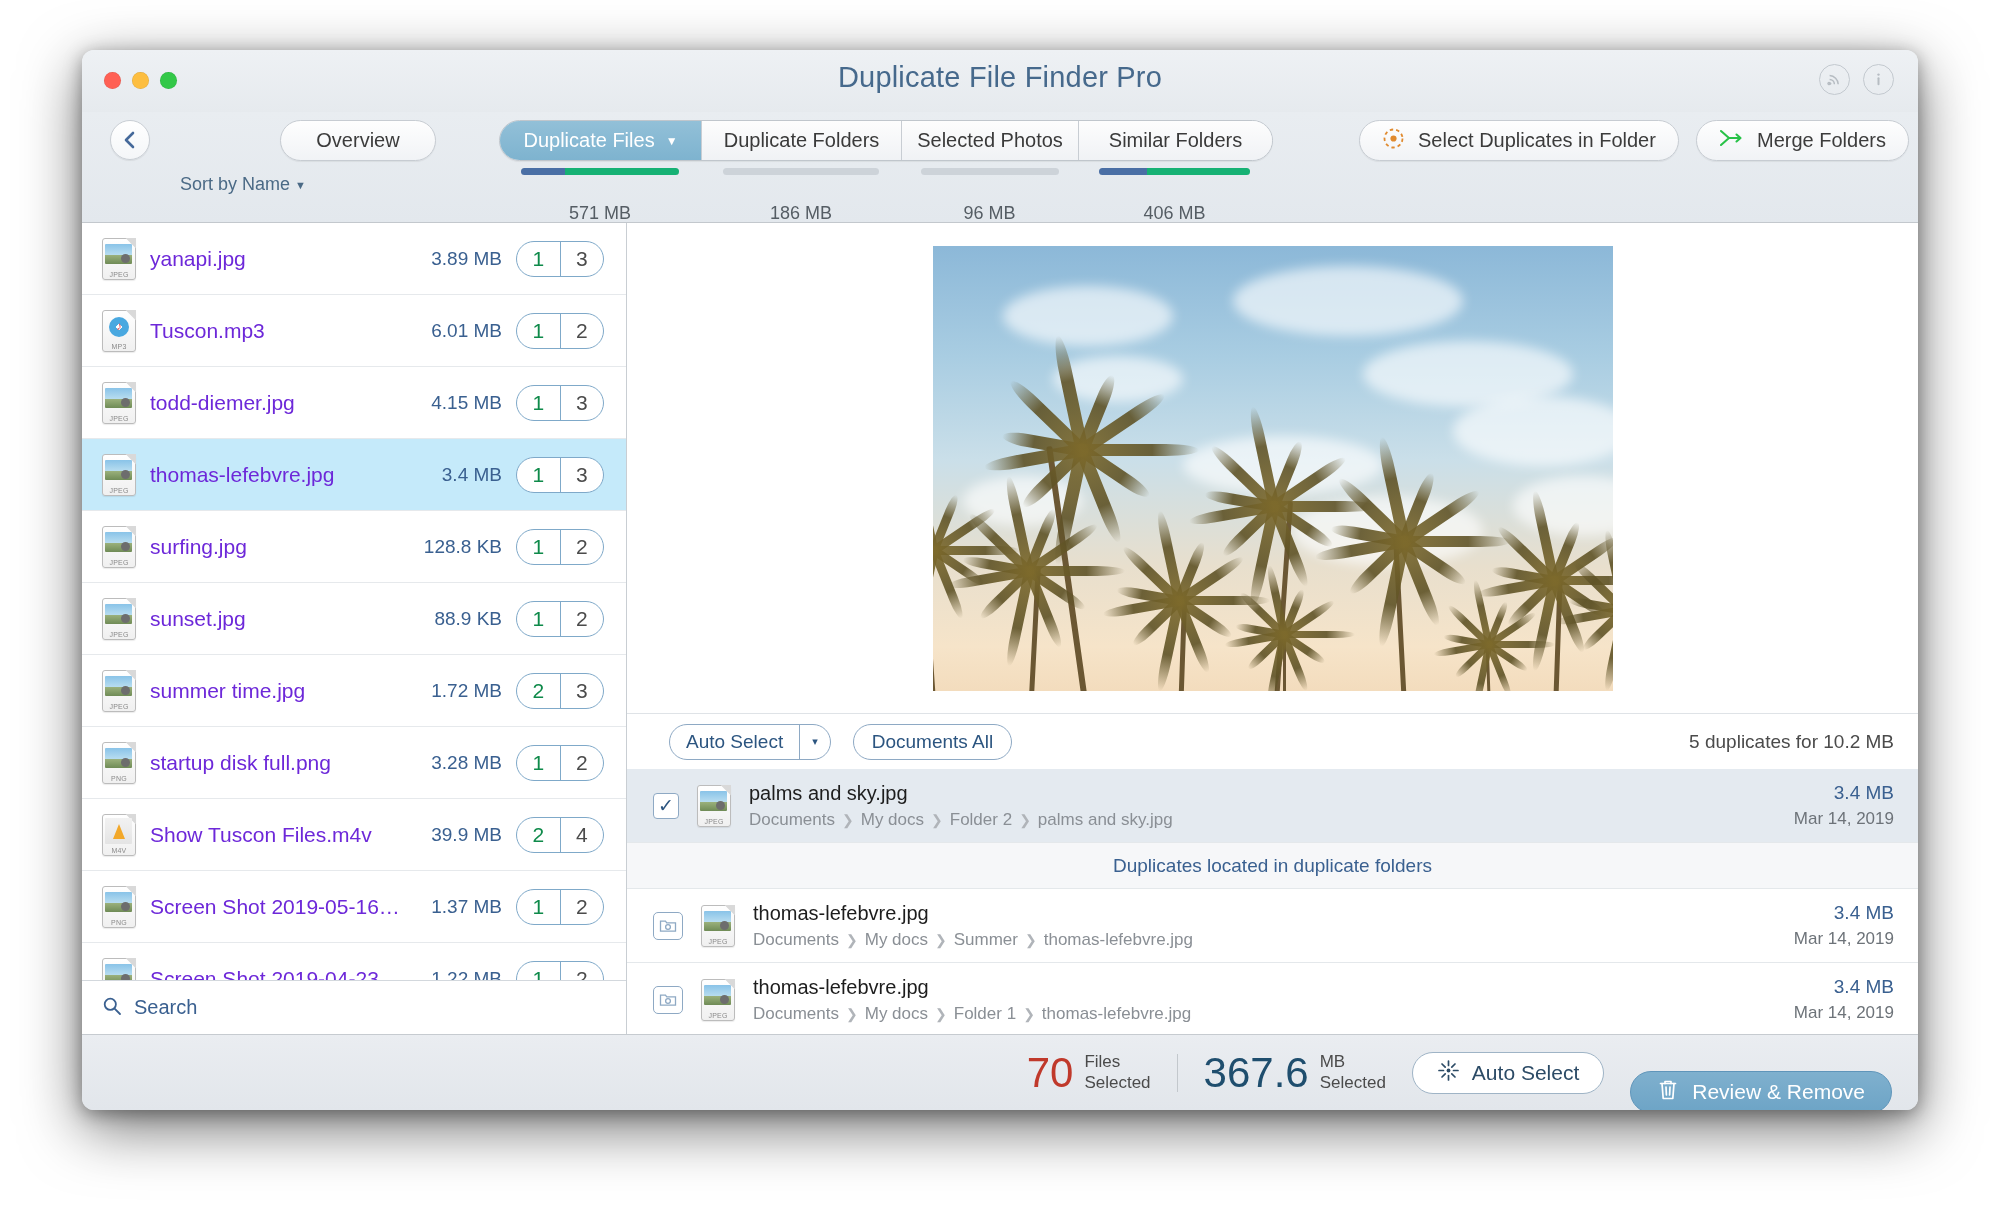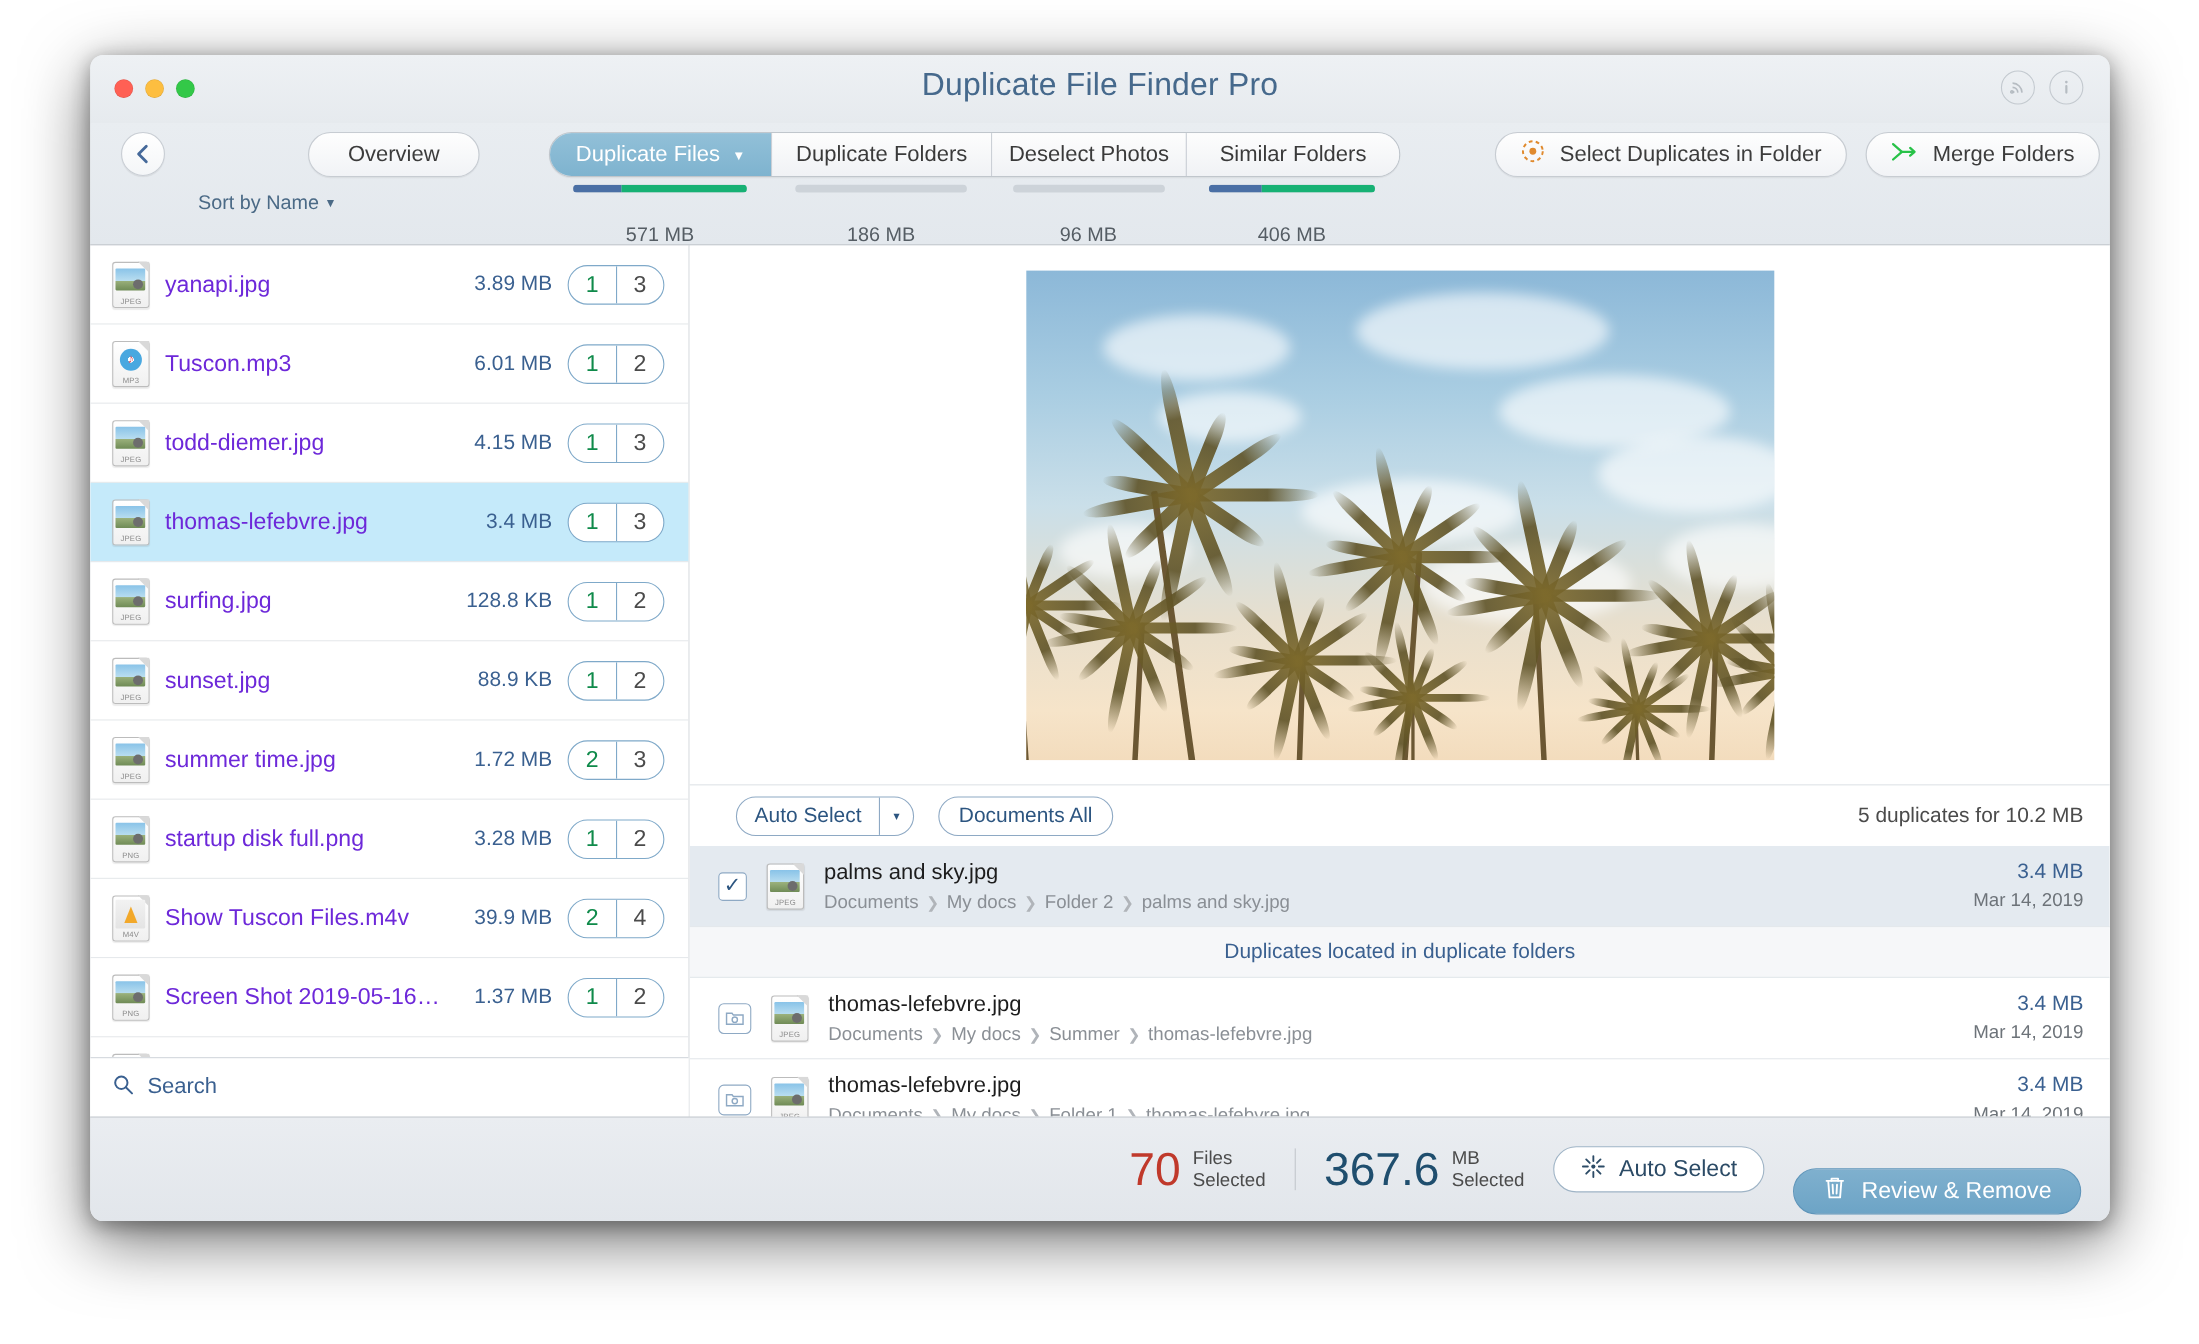--- a/index.html
+++ b/index.html
@@ -302,21 +302,21 @@
   .dup-mb { font-size: 19px; color: #3a6090; }
   .dup-date { font-size: 17px; color: #6d7379; }
   .dup-note {
     height: 46px; display: flex; align-items: center; justify-content: center;
     font-size: 19px; color: #3a6090;
     background: #f6f7f9; border-bottom: 1px solid #e4e8eb;
   }
 
   
   .statusbar {
-    flex: none; height: 95px;
+    flex: none; height: 76px;
     background: linear-gradient(#eaedf1, #e2e6eb);
     border-top: 1px solid #c6cbd0;
     display: flex; align-items: center; justify-content: flex-end;
     gap: 26px; padding: 0 26px;
   }
   .stat { display: flex; align-items: center; gap: 11px; }
   .stat .big { font-size: 42px; line-height: 1; }
   .stat .big.red { color: #c0392b; }
   .stat .big.blue { color: #1f4e6e; }
   .stat .two { display: flex; flex-direction: column; font-size: 17px; color: #4b4b4b; line-height: 1.18; }
@@ -385,21 +385,21 @@
 
       <div class="segment" id="segment">
           <div class="seg-tab active" style="width: 202px;">
             <span>Duplicate Files</span>
             <span class="tcaret">▼</span>
           </div>
           <div class="seg-tab" style="width: 200px;">
             <span>Duplicate Folders</span>
           </div>
           <div class="seg-tab" style="width: 177px;">
-            <span>Deselect Photos</span>
+            <span>Selected Photos</span>
           </div>
           <div class="seg-tab" style="width: 193px;">
             <span>Similar Folders</span>
           </div>
         </div>
       <div class="bars" id="bars">
           <div class="barcell" style="width: 202px;">
             <div class="bar-track" style="width: 158px;">
               <div class="bar-blue" style="width: 28%;"></div>
               <div class="bar-green" style="width: 72%;"></div>

